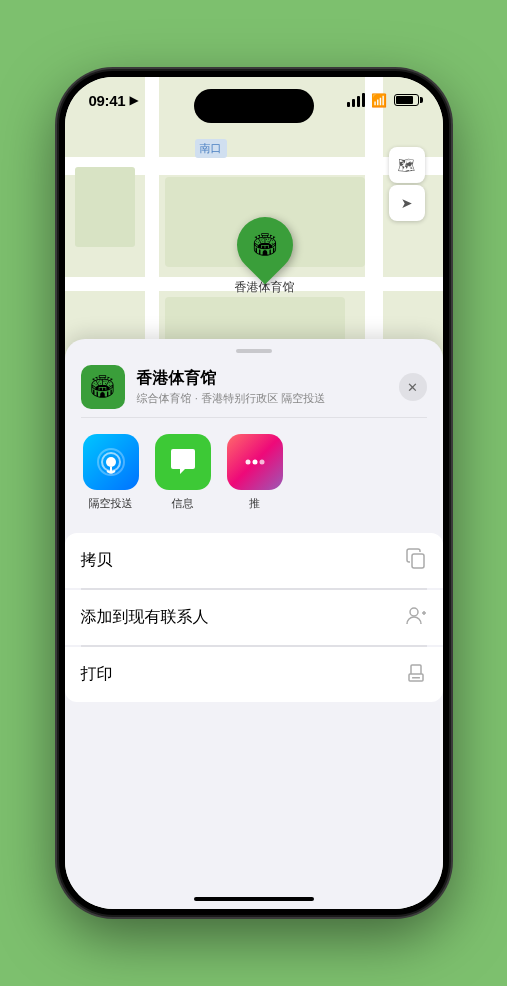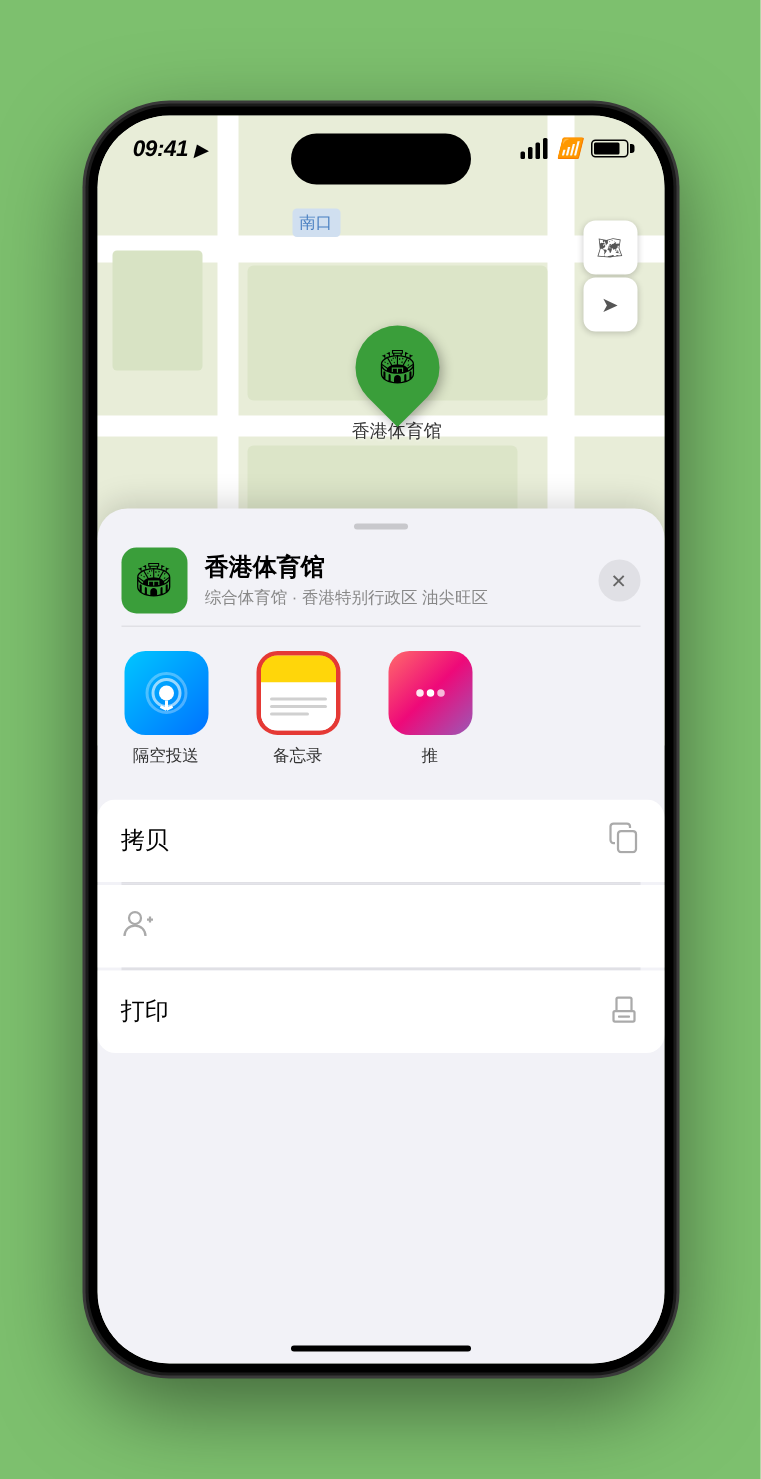--- a/index.html
+++ b/index.html
@@ -36,28 +36,27 @@
       transform: translateX(-50%);
       width: 120px;
       height: 34px;
       background: #000;
       border-radius: 20px;
       z-index: 100;
     }
     
     .status-bar {
       position: absolute;
-      top: 14px; left: 0; right: 0;
+      top: 0; left: 0; right: 0;
       height: 54px;
       display: flex;
-      align-items: flex-start;
+      align-items: center;
       padding: 0 24px 8px;
       justify-content: space-between;
       z-index: 99;
-      font-style: italic;
     }
     .status-time {
       font-size: 15px;
       font-weight: 600;
       color: #000;
       letter-spacing: -0.3px;
     }
     .status-icons {
       display: flex;
       align-items: center;
@@ -281,21 +280,21 @@
     
     .divider {
       height: 1px;
       background: #e0e0e5;
       margin: 0 16px;
     }
     
     .share-row {
       display: flex;
       padding: 16px 12px 12px;
-      gap: 20px;
+      gap: 4px;
       overflow: hidden;
     }
     .share-item {
       display: flex;
       flex-direction: column;
       align-items: center;
       gap: 6px;
       width: 68px;
       flex-shrink: 0;
     }
@@ -418,21 +417,21 @@
       </div>
     </div>
 
     <div class="bottom-sheet">
       <div class="sheet-handle"></div>
 
       <div class="sheet-header">
         <div class="venue-icon-bg">🏟</div>
         <div class="venue-info">
           <div class="venue-name">香港体育馆</div>
-          <div class="venue-desc">综合体育馆 · 香港特别行政区 油尖旺区</div>
+          <div class="venue-desc">综合体育馆 · 香港特别行政区 隔空投送</div>
         </div>
         <div class="close-btn">✕</div>
       </div>
 
       <div class="divider"></div>
 
       <div class="share-row">
 
         <div class="share-item">
           <div class="share-icon airdrop">
@@ -441,33 +440,30 @@
               <circle cx="15" cy="15" r="9" stroke="white" stroke-width="2" fill="none" opacity="0.6"></circle>
               <circle cx="15" cy="15" r="13" stroke="white" stroke-width="2" fill="none" opacity="0.3"></circle>
               <line x1="15" y1="20" x2="15" y2="26" stroke="white" stroke-width="2"></line>
               <line x1="11" y1="24" x2="15" y2="26" stroke="white" stroke-width="2"></line>
               <line x1="19" y1="24" x2="15" y2="26" stroke="white" stroke-width="2"></line>
             </svg>
           </div>
           <span class="share-label">隔空投送</span>
         </div>
 
-
-
         <div class="share-item">
-          <div class="share-icon notes notes-selected" style="flex-direction:column;justify-content:flex-start;padding:0;overflow:hidden;">
-            <div style="width:100%;height:18px;background:#ffd60a;"></div>
-            <div style="width:100%;padding:3px 6px;background:#fff;flex:1;display:flex;flex-direction:column;gap:3px;justify-content:center;">
-              <div style="height:2px;background:#d0d0d0;border-radius:1px;"></div>
-              <div style="height:2px;background:#d0d0d0;border-radius:1px;"></div>
-              <div style="height:2px;background:#d0d0d0;border-radius:1px;width:70%;"></div>
-            </div>
+          <div class="share-icon messages">
+            <svg width="30" height="28" viewBox="0 0 30 28" fill="none">
+              <path d="M3 3 Q3 1 5 1 L25 1 Q27 1 27 3 L27 19 Q27 21 25 21 L17 21 L12 26 L12 21 L5 21 Q3 21 3 19 Z" fill="white"></path>
+            </svg>
           </div>
-          <span class="share-label">备忘录</span>
-        </div>
+          <span class="share-label">信息</span>
+        </div>
+
+
 
         <div class="share-item">
           <div class="share-icon more">
             <svg width="20" height="20" viewBox="0 0 20 20" fill="white">
               <circle cx="3" cy="10" r="2.5" fill="white" opacity="0.9"></circle>
               <circle cx="10" cy="10" r="2.5" fill="white"></circle>
               <circle cx="17" cy="10" r="2.5" fill="white" opacity="0.7"></circle>
             </svg>
           </div>
           <span class="share-label">推</span>
@@ -483,20 +479,21 @@
               <rect x="7" y="7" width="12" height="14" rx="2"></rect>
               <path d="M5 15H4a2 2 0 01-2-2V4a2 2 0 012-2h9a2 2 0 012 2v1"></path>
             </svg>
           </span>
         </div>
         <div class="divider"></div>
 
         <div class="divider"></div>
 
         <div class="action-row">
+          <span class="action-label">添加到现有联系人</span>
           <span class="action-icon">
             <svg width="22" height="22" viewBox="0 0 22 22" fill="none" stroke="#aaa" stroke-width="1.5">
               <circle cx="9" cy="8" r="4"></circle>
               <path d="M2 20c0-4 3.1-7 7-7s7 3 7 7"></path>
               <line x1="17" y1="9" x2="21" y2="9"></line>
               <line x1="19" y1="7" x2="19" y2="11"></line>
             </svg>
           </span>
         </div>
         <div class="divider"></div>

